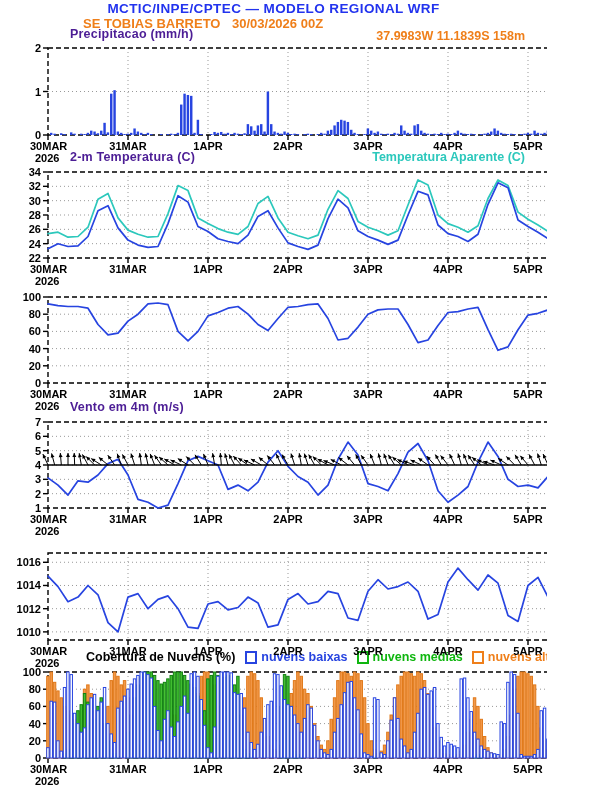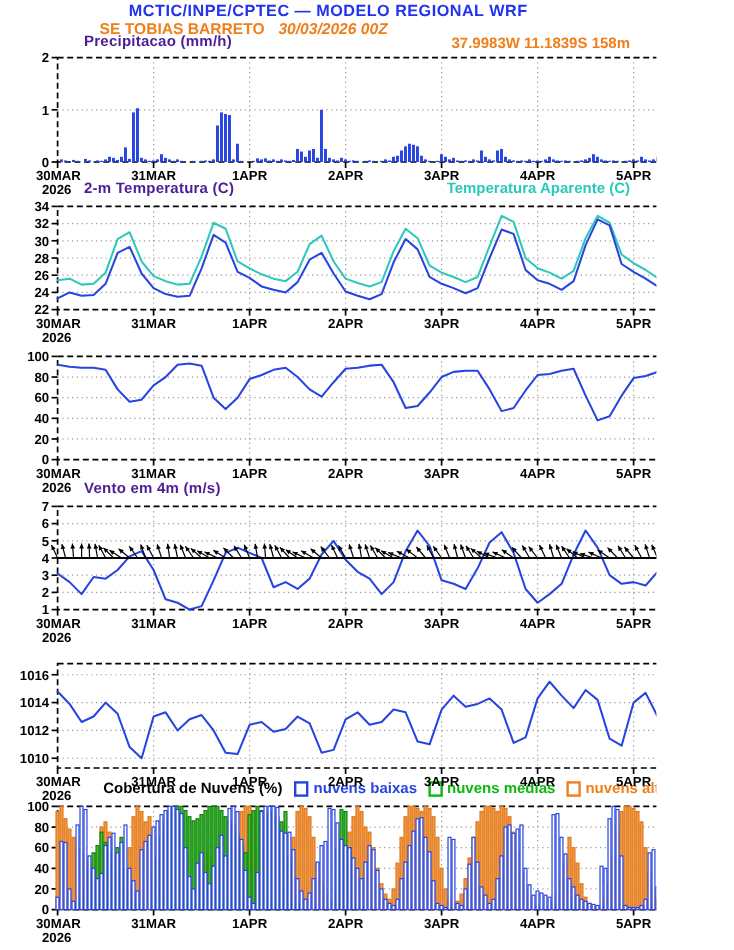--- a/index.html
+++ b/index.html
@@ -24,21 +24,21 @@
   .tick{stroke:#000;stroke-width:1.4;}
   .lab{font:bold 11px "Liberation Sans",sans-serif;fill:#000;}
 </style>
 </head>
 <body>
 
 <div class="page">
 
   <div class="hdr1" style="color: rgb(34, 51, 238);">MCTIC/INPE/CPTEC — MODELO REGIONAL WRF</div>
   <div class="hdr2a" style="color: rgb(239, 127, 26);">SE TOBIAS BARRETO</div>
-  <div class="hdr2b" style="color: rgb(239, 127, 26); font-style: italic;">30/03/2026 00Z</div>
+  <div class="hdr2b" style="color: rgb(239, 127, 26);">30/03/2026 00Z</div>
 
   <div class="ptitle" style="top:27px">Precipitacao (mm/h)</div>
   <div class="rtitle" style="top: 29px; color: rgb(239, 127, 26);">37.9983W 11.1839S 158m</div>
 
   <div class="ptitle" style="top:150px">2-m Temperatura (C)</div>
   <div class="rtitle" style="top: 150px; color: rgb(44, 200, 188); margin-left: 20px;">Temperatura Aparente (C)</div>
 
 
   <div class="ptitle" style="top:400px">Vento em 4m (m/s)</div>
 

